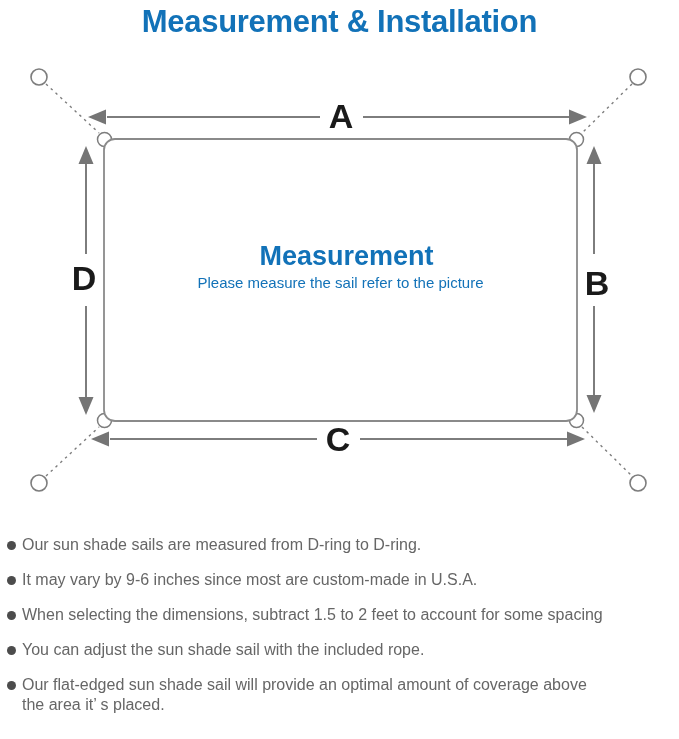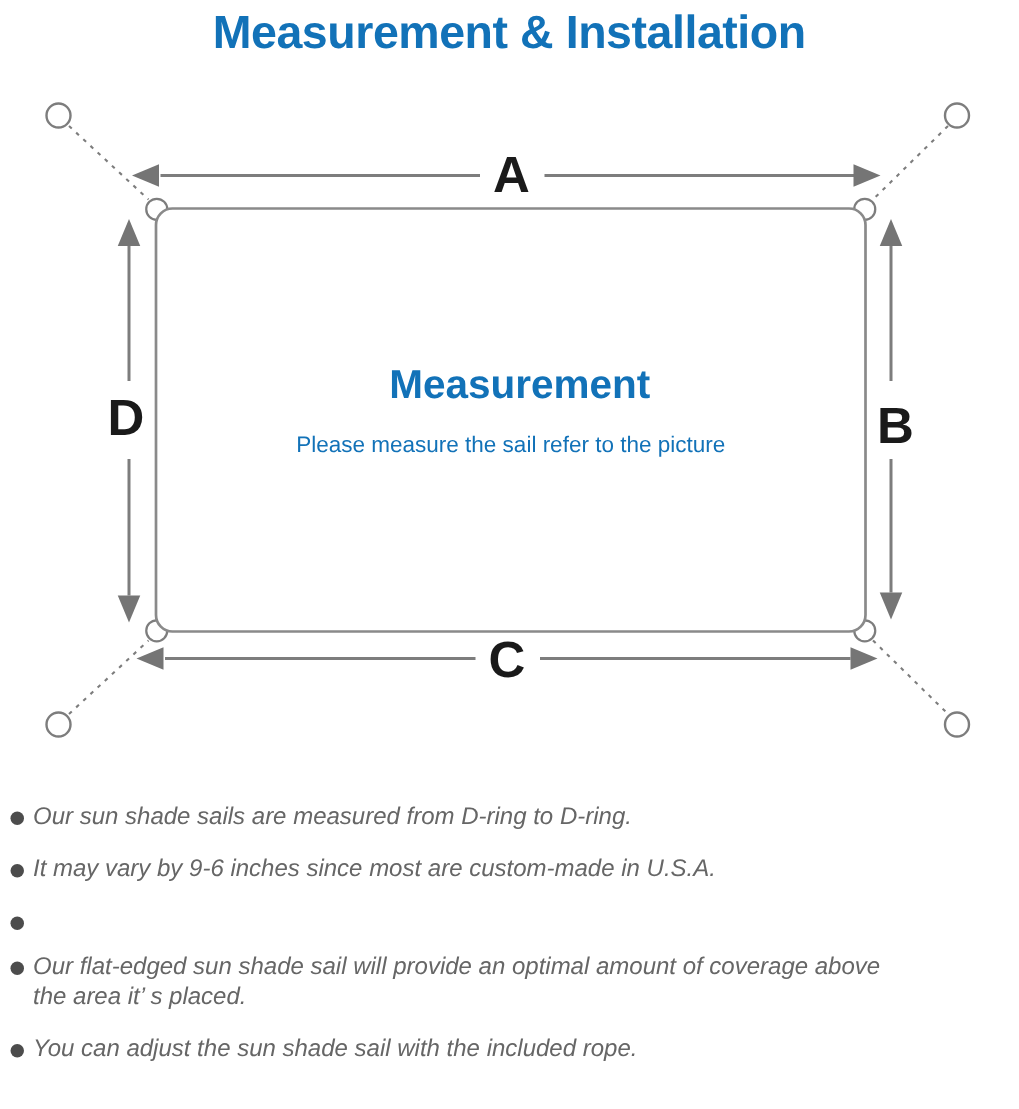--- a/index.html
+++ b/index.html
@@ -19,29 +19,29 @@
   .dim{stroke:#7d7d7d;stroke-width:2;}
   .head{fill:#757575;stroke:none;}
   .dimlabel{
     font-family:"Liberation Sans","DejaVu Sans",sans-serif;
     font-size:34px;font-weight:bold;fill:#1a1a1a;
   }
   .caption{
     position:absolute;left:104px;top:241px;width:473px;text-align:center;color:#1272b8;
   }
   .caption .h{font-size:27px;font-weight:bold;line-height:30px;padding-left:12px;}
-  .caption .s{font-size:15px;line-height:19px;margin-top:16px;}
+  .caption .s{font-size:15px;line-height:19px;margin-top:2px;}
   .notes{
     position:absolute;left:7px;top:535px;width:668px;margin:0;padding:0;list-style:none;
   }
   .note{
     display:flex;gap:6px;margin-bottom:15px;color:#666666;font-size:16px;line-height:20px;
   }
   .dot{flex:0 0 auto;width:9px;height:9px;border-radius:50%;background:#4c4c4c;margin-top:6px;}
-  .nl{white-space:nowrap;font-style:italic;}
+  .nl{white-space:nowrap;}
 </style>
 </head>
 <body>
 
 <div class="page">
 
   <div class="title">Measurement &amp; Installation</div>
 
   <svg class="diagram" width="679" height="520" viewBox="0 0 679 520" xmlns="http://www.w3.org/2000/svg">
 
@@ -111,30 +111,31 @@
     </li>
     <li class="note">
       <span class="dot"></span>
       <div class="nt">
         <div class="nl">It may vary by 9-6 inches since most are custom-made in U.S.A.</div>
       </div>
     </li>
     <li class="note">
       <span class="dot"></span>
       <div class="nt">
+        <div class="nl">When selecting the dimensions, subtract 1.5 to 2 feet to account for some spacing</div>
+      </div>
+    </li>
+    <li class="note">
+      <span class="dot"></span>
+      <div class="nt">
+        <div class="nl">You can adjust the sun shade sail with the included rope.</div>
       </div>
     </li>
     <li class="note">
       <span class="dot"></span>
       <div class="nt">
         <div class="nl">Our flat-edged sun shade sail will provide an optimal amount of coverage above</div>
         <div class="nl">the area it’ s placed.</div>
       </div>
     </li>
-    <li class="note">
-      <span class="dot"></span>
-      <div class="nt">
-        <div class="nl">You can adjust the sun shade sail with the included rope.</div>
-      </div>
-    </li>
   </ul>
 
 </div>
 
 </body></html>

